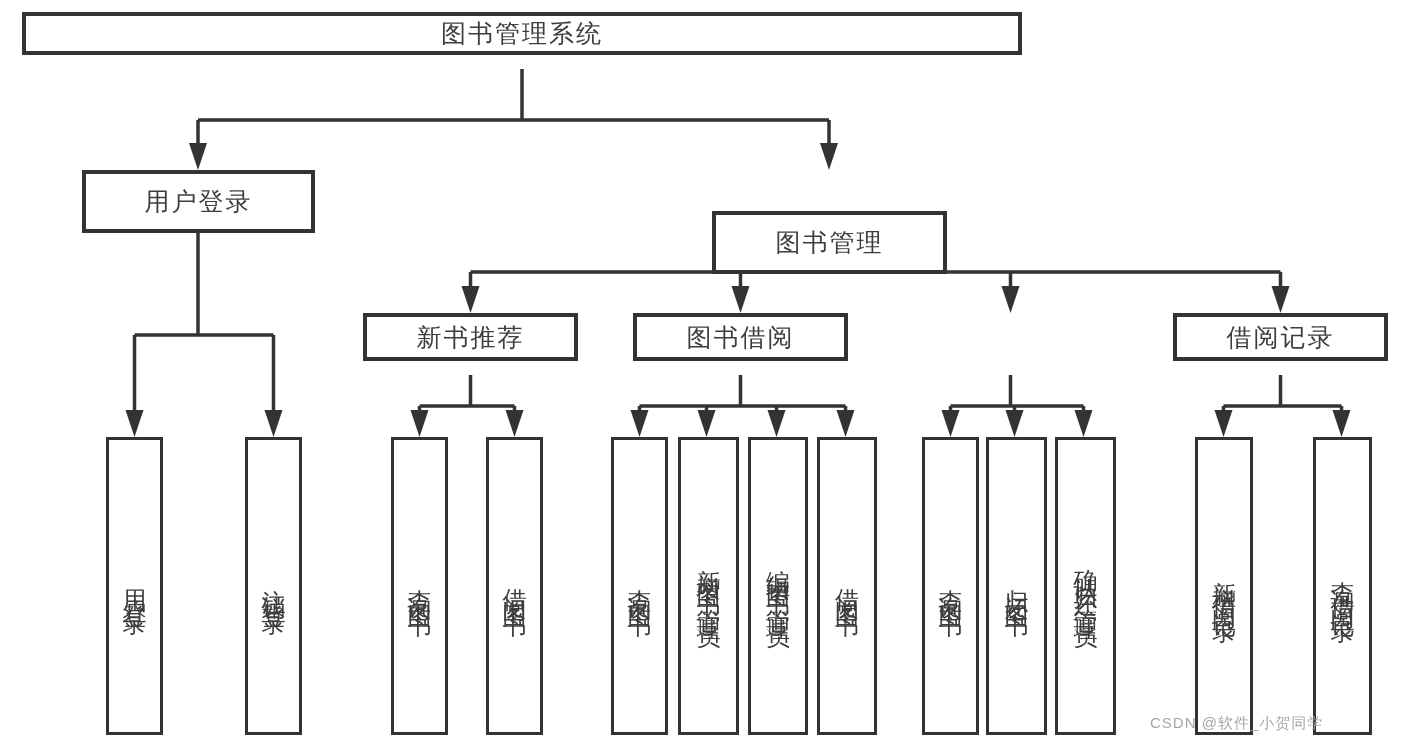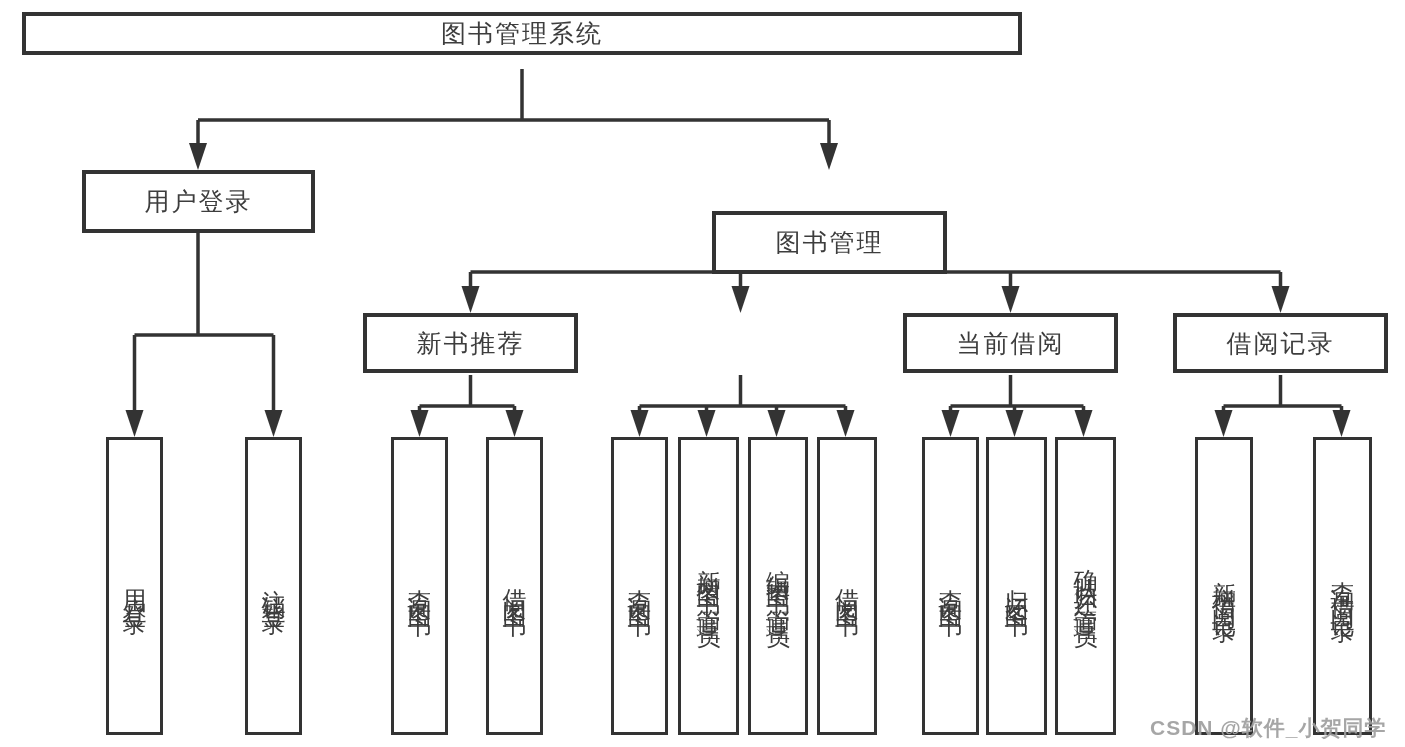--- a/index.html
+++ b/index.html
@@ -10,32 +10,31 @@
     background:#ffffff; overflow:hidden;
   }
   .connector-svg { position:absolute; left:0; top:0; z-index:1; }
   .node {
     position:absolute; background:#ffffff; border:4px solid #333333;
     display:flex; align-items:center; justify-content:center;
     color:#3d3d3d; z-index:2;
   }
   .node.h  { font-size:25px; letter-spacing:2px; }
   .node.l2 { top:170px; width:233px; height:63px; }
-  .node.l3 { top:313px; width:215px; height:60px; }
+  .node.l3 { top:313px; width:215px; height:48px; }
   .node.v  { top:437px; width:57px; height:298px; border-width:3px; }
   .vtext {
     writing-mode:vertical-lr; text-orientation:mixed;
     font-size:24px; letter-spacing:8px; line-height:1;
     color:#3d3d3d; display:block;
   }
   .watermark {
     position:absolute; left:1150px; top:714px; z-index:3;
-    font-size:21px; color:rgba(158,158,158,0.92); letter-spacing:1px;
+    font-size:15px; color:rgba(158,158,158,0.92); letter-spacing:1px;
     white-space:nowrap;
-    font-weight:bold;
   }
 </style>
 </head>
 <body>
 
 <div class="canvas">
 
   <svg class="connector-svg" width="1405" height="747" viewBox="0 0 1405 747">
     <path d="M522,69 V120
              M198,120 H829  M198,120 V148  M829,120 V148
@@ -76,22 +75,22 @@
   <div class="node h l2" style="left:82px;">
     <span>用户登录</span>
   </div>
   <div class="node h l2" style="left:712px; width:235px;margin-top:41px;">
     <span>图书管理</span>
   </div>
 
   <div class="node h l3" style="left:363px;">
     <span>新书推荐</span>
   </div>
-  <div class="node h l3" style="left:903px;">
-    <span>当前借阅</span>
+  <div class="node h l3" style="left:633px;">
+    <span>图书借阅</span>
   </div>
   <div class="node h l3" style="left:1173px;">
     <span>借阅记录</span>
   </div>
 
   <div class="node v" style="left:106px;">
     <span class="vtext">用户登录</span>
   </div>
   <div class="node v" style="left:245px;">
     <span class="vtext">注销登录</span>

